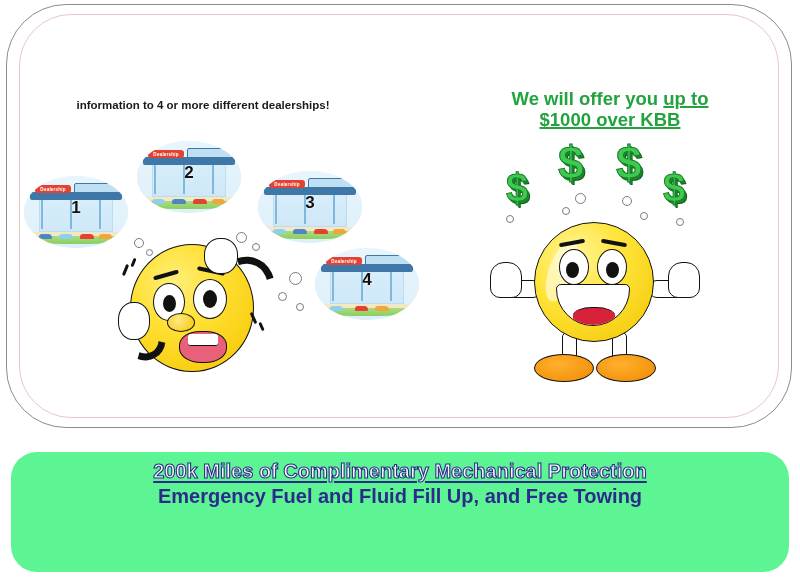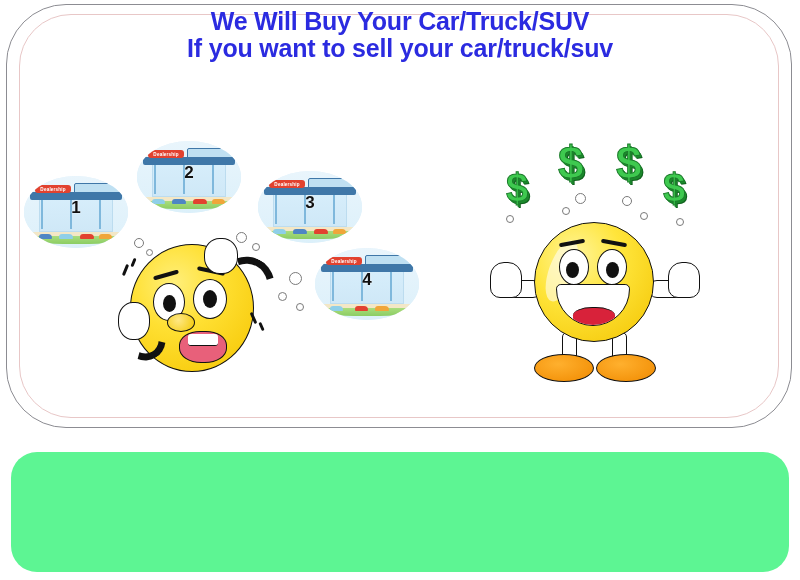--- a/index.html
+++ b/index.html
@@ -225,28 +225,29 @@
 </style>
 </head>
 <body>
 
 <div id="ad">
 
   <div class="panel">
     <div class="panel-inner"></div>
   </div>
 
-  <div class="headline">
-    <div>We Will Buy Your Car/Truck/SUV</div>
-    <div>If you want to sell your car/truck/suv</div>
-  </div>
 
   <div class="left-note">
-  </div>
-
+    <div>information to 4 or more different dealerships!</div>
+  </div>
+
+  <div class="right-note">
+    <div><span>We will offer you </span><span class="u">up to</span></div>
+    <div class="u">$1000 over KBB</div>
+  </div>
 
   <div class="deal" style="left:24px;top:176px;width:104px;height:72px;">
     <div class="sky"></div>
     <div class="roof2"></div>
     <div class="bldg"></div>
     <div class="roof"></div>
     <div class="pillar" style="left:16%;"></div>
     <div class="pillar" style="left:44%;"></div>
     <div class="pillar" style="left:72%;"></div>
     <div class="ground"></div>
@@ -376,15 +377,17 @@
       <div class="eyew" style="left:62px;top:26px;width:28px;height:34px;">
         <div class="pup" style="left:8px;top:12px;width:13px;height:16px;"></div>
       </div>
     </div>
     <div class="smile">
       <div class="tongue"></div>
     </div>
   </div>
 
   <div class="banner">
+    <div class="b2">200k Miles of Complimentary Mechanical Protection</div>
+    <div class="b4">Emergency Fuel and Fluid Fill Up, and Free Towing</div>
   </div>
 
 </div>
 
 </body></html>

